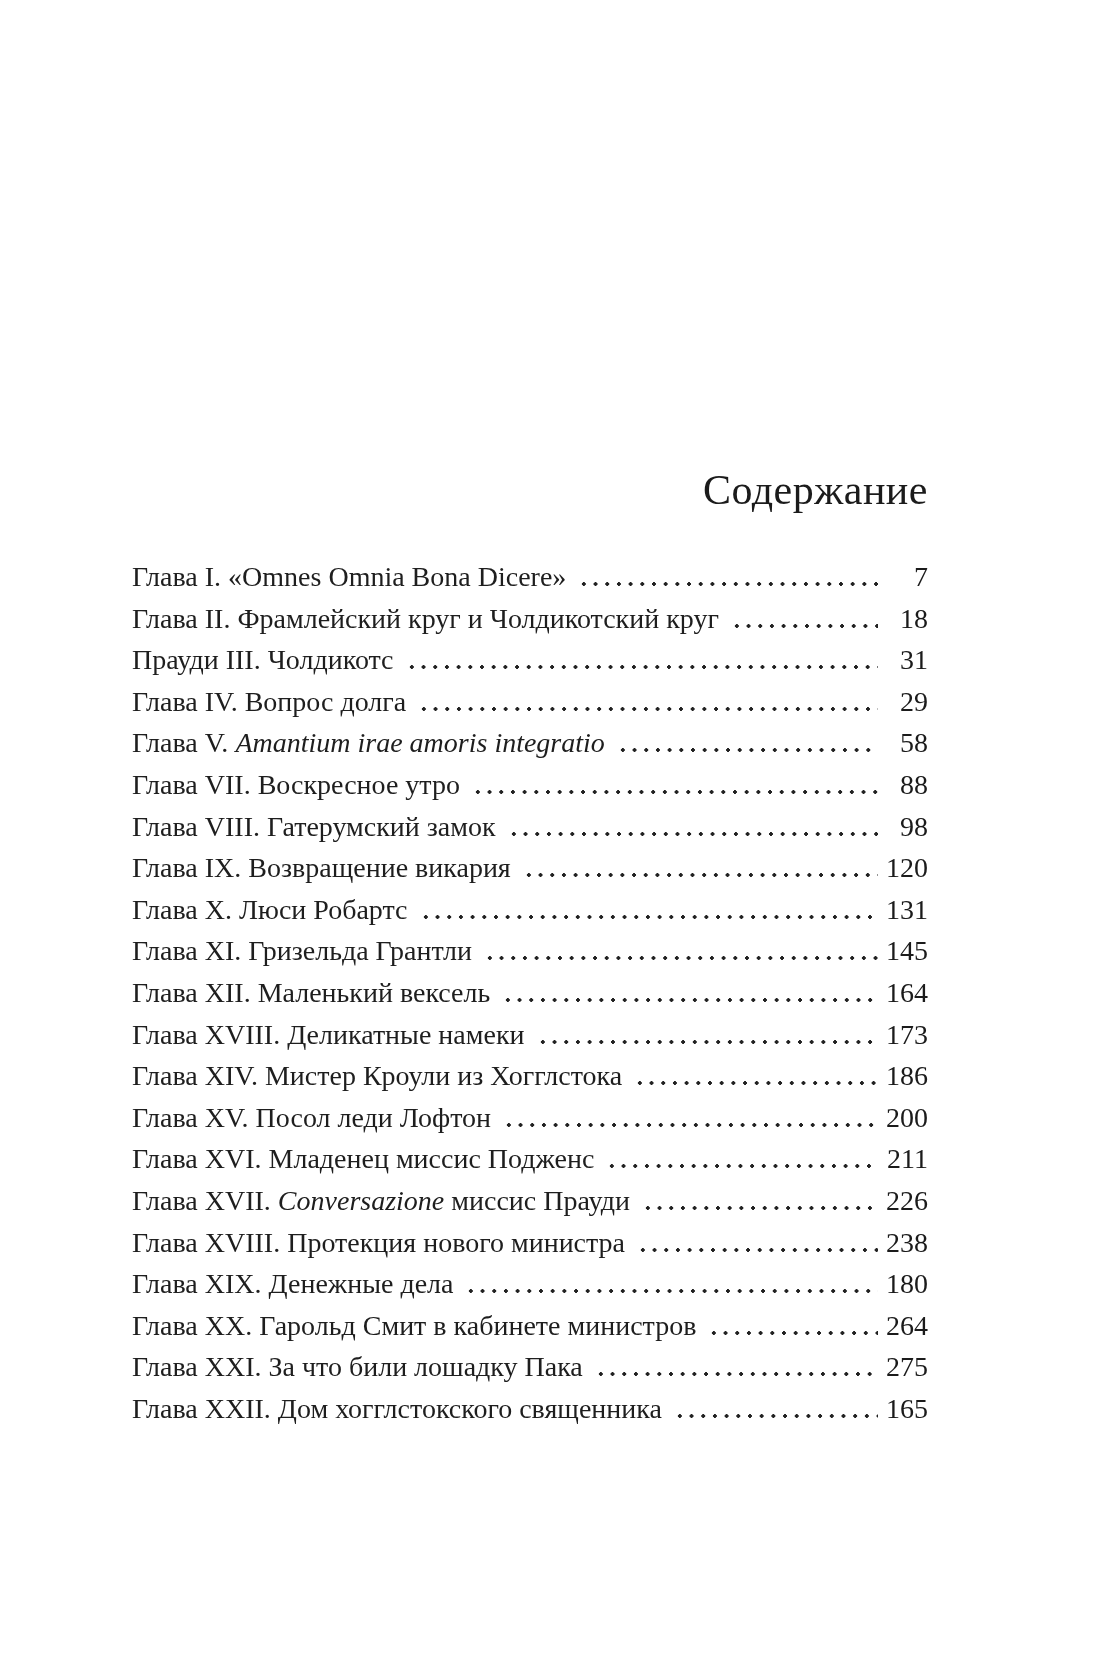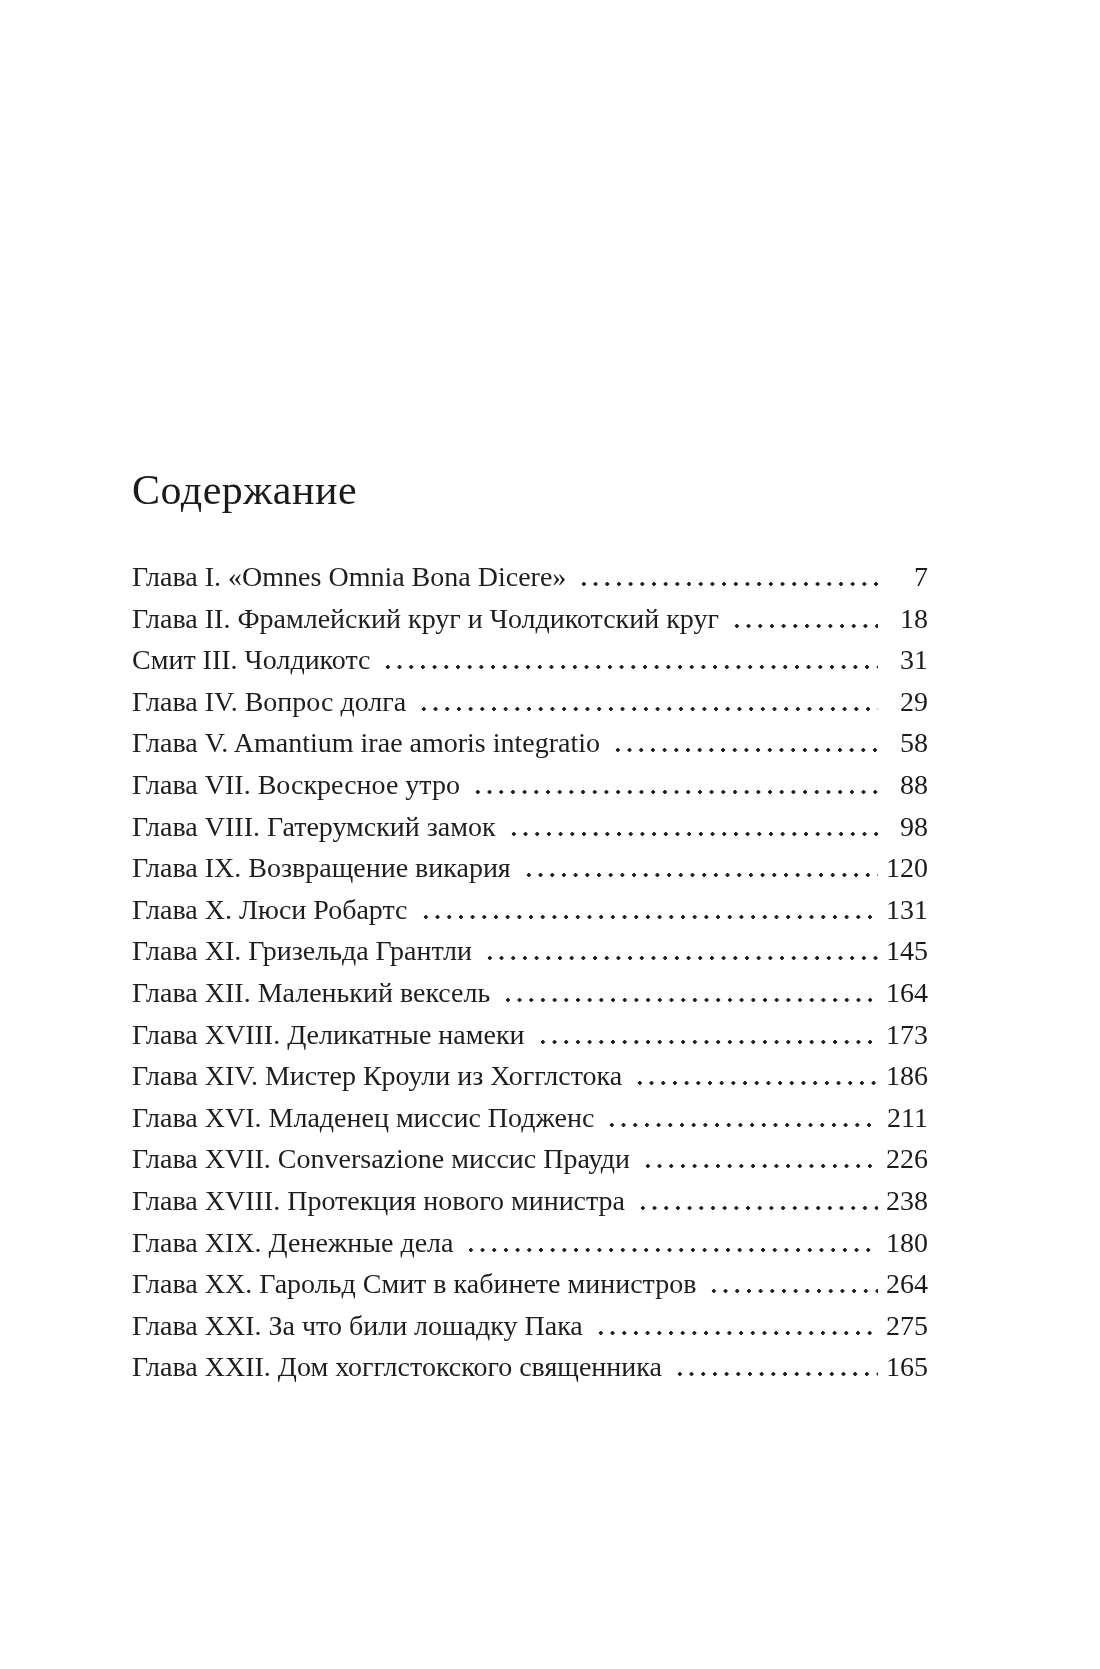--- a/index.html
+++ b/index.html
@@ -15,21 +15,21 @@
     font-family: "Liberation Serif", "DejaVu Serif", serif;
     color: #1e1e1e;
     overflow: hidden;
   }
   .title {
     position: absolute;
     top: 466px;
     left: 132px;
     width: 796px;
     margin: 0;
-    text-align: left;
+    text-align: right;
     font-size: 42px;
     font-weight: 400;
     letter-spacing: 0.5px;
     color: #1b1b1b;
   }
   .toc {
     position: absolute;
     top: 556px;
     left: 132px;
     width: 796px;
@@ -39,20 +39,21 @@
     align-items: baseline;
     height: 41.6px;
     line-height: 41.6px;
     font-size: 28px;
     white-space: nowrap;
   }
   .entry {
     flex: 0 0 auto;
   }
   .entry .it {
+    font-style: italic;
   }
   .leader {
     flex: 1 1 auto;
     min-width: 18px;
     height: 4px;
     margin: 0 6px 0 9px;
     background-image: radial-gradient(circle, #222222 1.6px, transparent 1.9px);
     background-size: 11.7px 4px;
     background-repeat: repeat-x;
     background-position: 3px 0;
@@ -77,21 +78,21 @@
     <span class="num">7</span>
   </div>
 
   <div class="toc-row">
     <span class="entry"><span class="pre">Глава II. Фрамлейский круг и Чолдикотский круг</span><span class="it"></span><span class="post"></span></span>
     <span class="leader"></span>
     <span class="num">18</span>
   </div>
 
   <div class="toc-row">
-    <span class="entry"><span class="pre">Смит III. Чолдикотс</span><span class="it"></span><span class="post"></span></span>
+    <span class="entry"><span class="pre">Прауди III. Чолдикотс</span><span class="it"></span><span class="post"></span></span>
     <span class="leader"></span>
     <span class="num">31</span>
   </div>
 
   <div class="toc-row">
     <span class="entry"><span class="pre">Глава IV. Вопрос долга</span><span class="it"></span><span class="post"></span></span>
     <span class="leader"></span>
     <span class="num">29</span>
   </div>
 
@@ -143,20 +144,25 @@
     <span class="leader"></span>
     <span class="num">173</span>
   </div>
 
   <div class="toc-row">
     <span class="entry"><span class="pre">Глава XIV. Мистер Кроули из Хогглстока</span><span class="it"></span><span class="post"></span></span>
     <span class="leader"></span>
     <span class="num">186</span>
   </div>
 
+  <div class="toc-row">
+    <span class="entry"><span class="pre">Глава XV. Посол леди Лофтон</span><span class="it"></span><span class="post"></span></span>
+    <span class="leader"></span>
+    <span class="num">200</span>
+  </div>
 
   <div class="toc-row">
     <span class="entry"><span class="pre">Глава XVI. Младенец миссис Подженс</span><span class="it"></span><span class="post"></span></span>
     <span class="leader"></span>
     <span class="num">211</span>
   </div>
 
   <div class="toc-row">
     <span class="entry"><span class="pre">Глава XVII. </span><span class="it">Conversazione</span><span class="post"> миссис Прауди</span></span>
     <span class="leader"></span>

